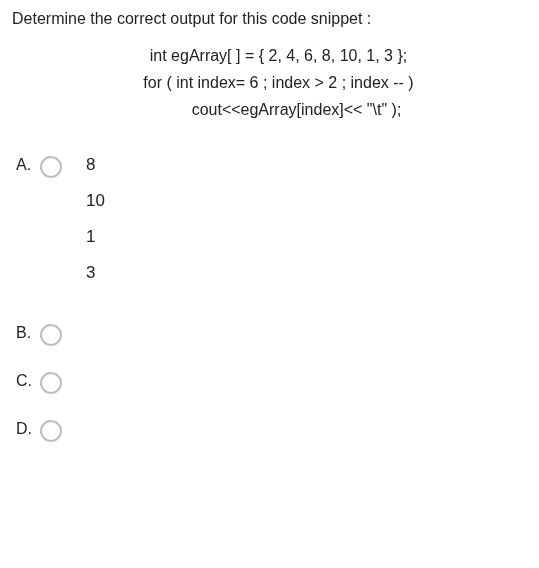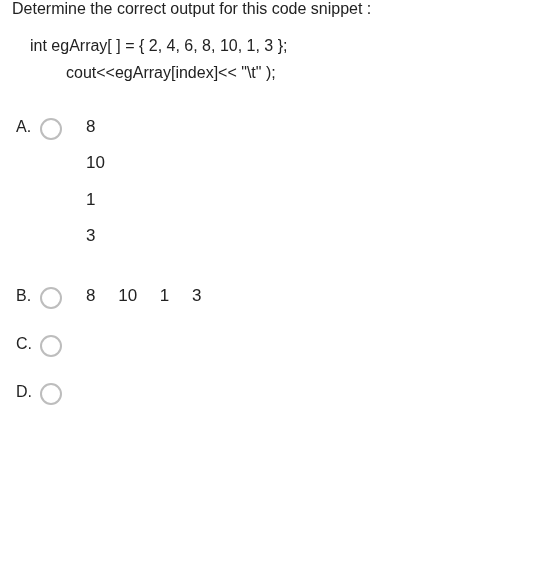--- a/index.html
+++ b/index.html
@@ -6,29 +6,30 @@
     margin: 0;
     padding: 0;
     width: 539px;
     height: 568px;
     font-family: Arial, Helvetica, sans-serif;
     font-size: 16px;
     color: #222;
     background: #fff;
   }
   .container {
-    padding: 0 12px 0 12px;
+    padding: 10px 12px 0 12px;
   }
   .question {
     font-size: 16px;
     margin: 0 0 14px 0;
   }
   .code-block {
     margin-left: 18px;
     margin-bottom: 28px;
+    text-align: center;
   }
   .code-line {
     font-size: 16px;
     line-height: 1.7;
   }
   .code-line.indent2 {
     margin-left: 36px;
   }
   .options {
     margin-top: 30px;
@@ -69,45 +70,40 @@
 </style>
 </head>
 <body>
 
 <div class="container">
 
   <div class="question">Determine the correct output for this code snippet :</div>
 
   <div class="code-block">
     <div class="code-line">int egArray[ ] = { 2, 4, 6, 8, 10, 1, 3 };</div>
+    <div class="code-line">for ( int index= 6 ; index &gt; 2 ; index -- )</div>
     <div class="code-line indent2">cout&lt;&lt;egArray[index]&lt;&lt; "\t"  );</div>
   </div>
 
   <div class="options">
 
     <div class="option">
       <div class="option-letter">A.</div>
       <div class="radio"></div>
       <div class="answer vert">
         <div>8</div>
         <div>10</div>
         <div>1</div>
         <div>3</div>
       </div>
     </div>
 
     <div class="option">
       <div class="option-letter">B.</div>
       <div class="radio"></div>
-      <div class="answer horiz">
-        <span>8</span>
-        <span>10</span>
-        <span>1</span>
-        <span>3</span>
-      </div>
     </div>
 
     <div class="option">
       <div class="option-letter">C.</div>
       <div class="radio"></div>
     </div>
 
     <div class="option">
       <div class="option-letter">D.</div>
       <div class="radio"></div>

